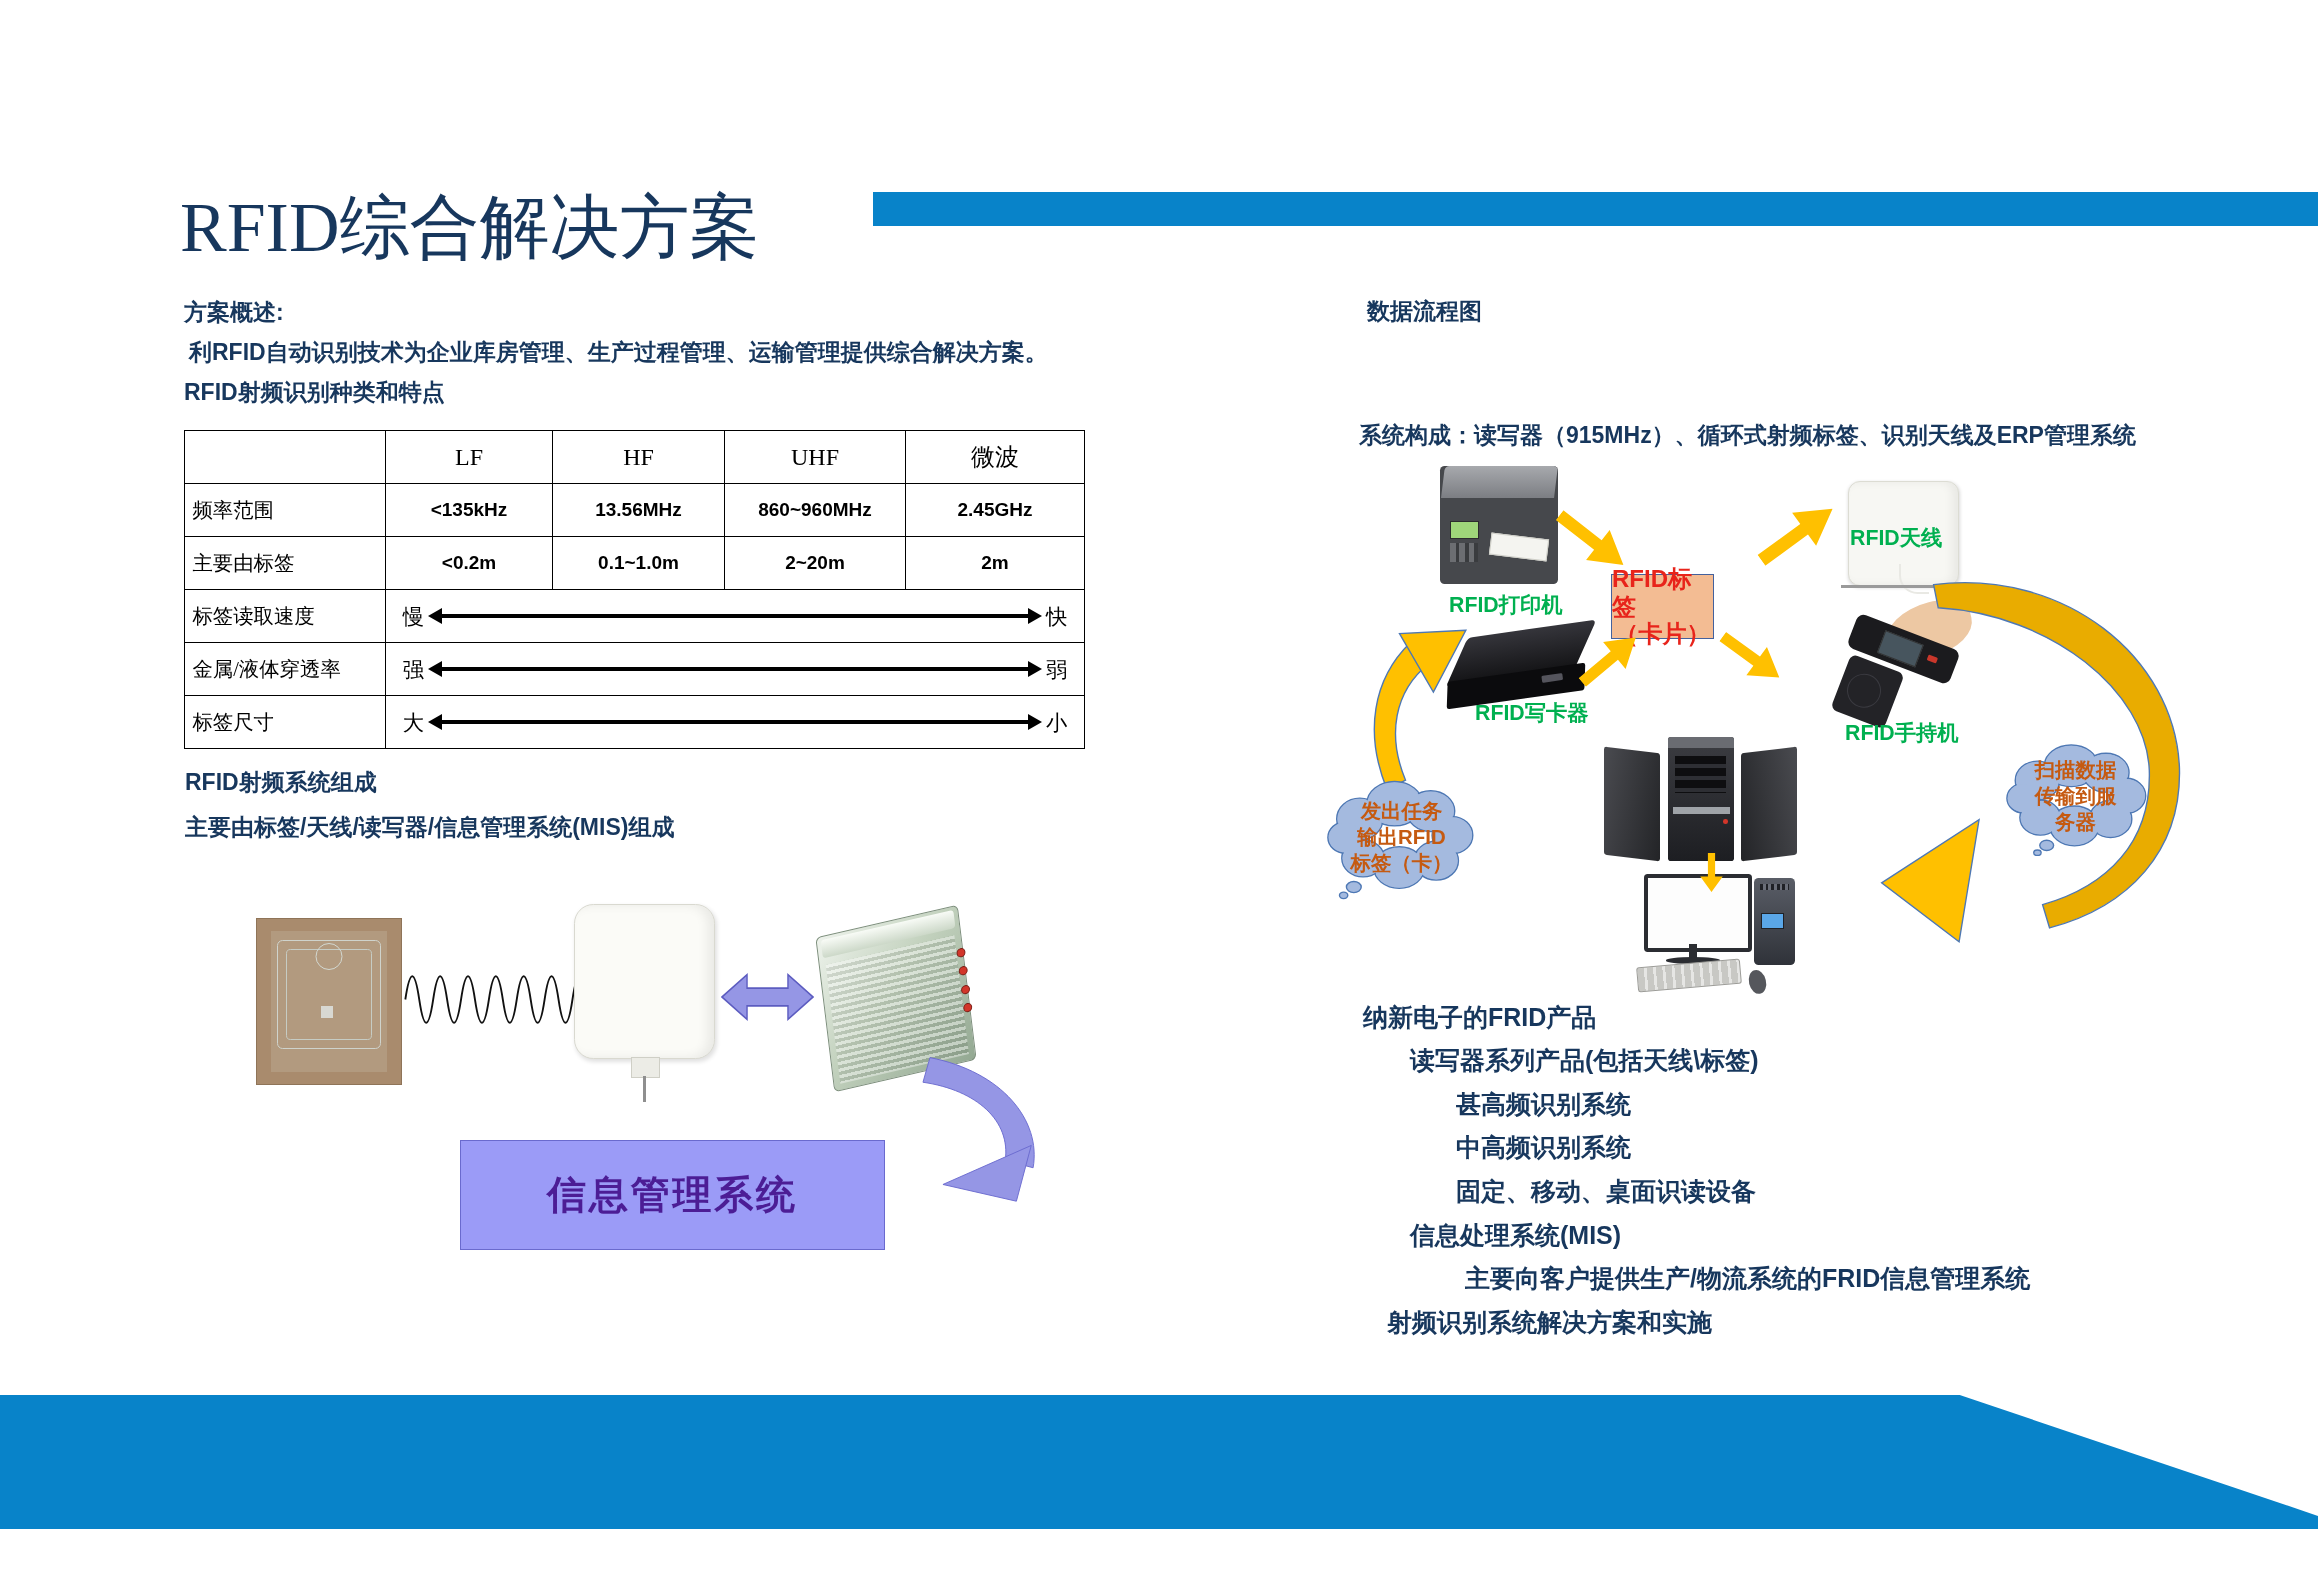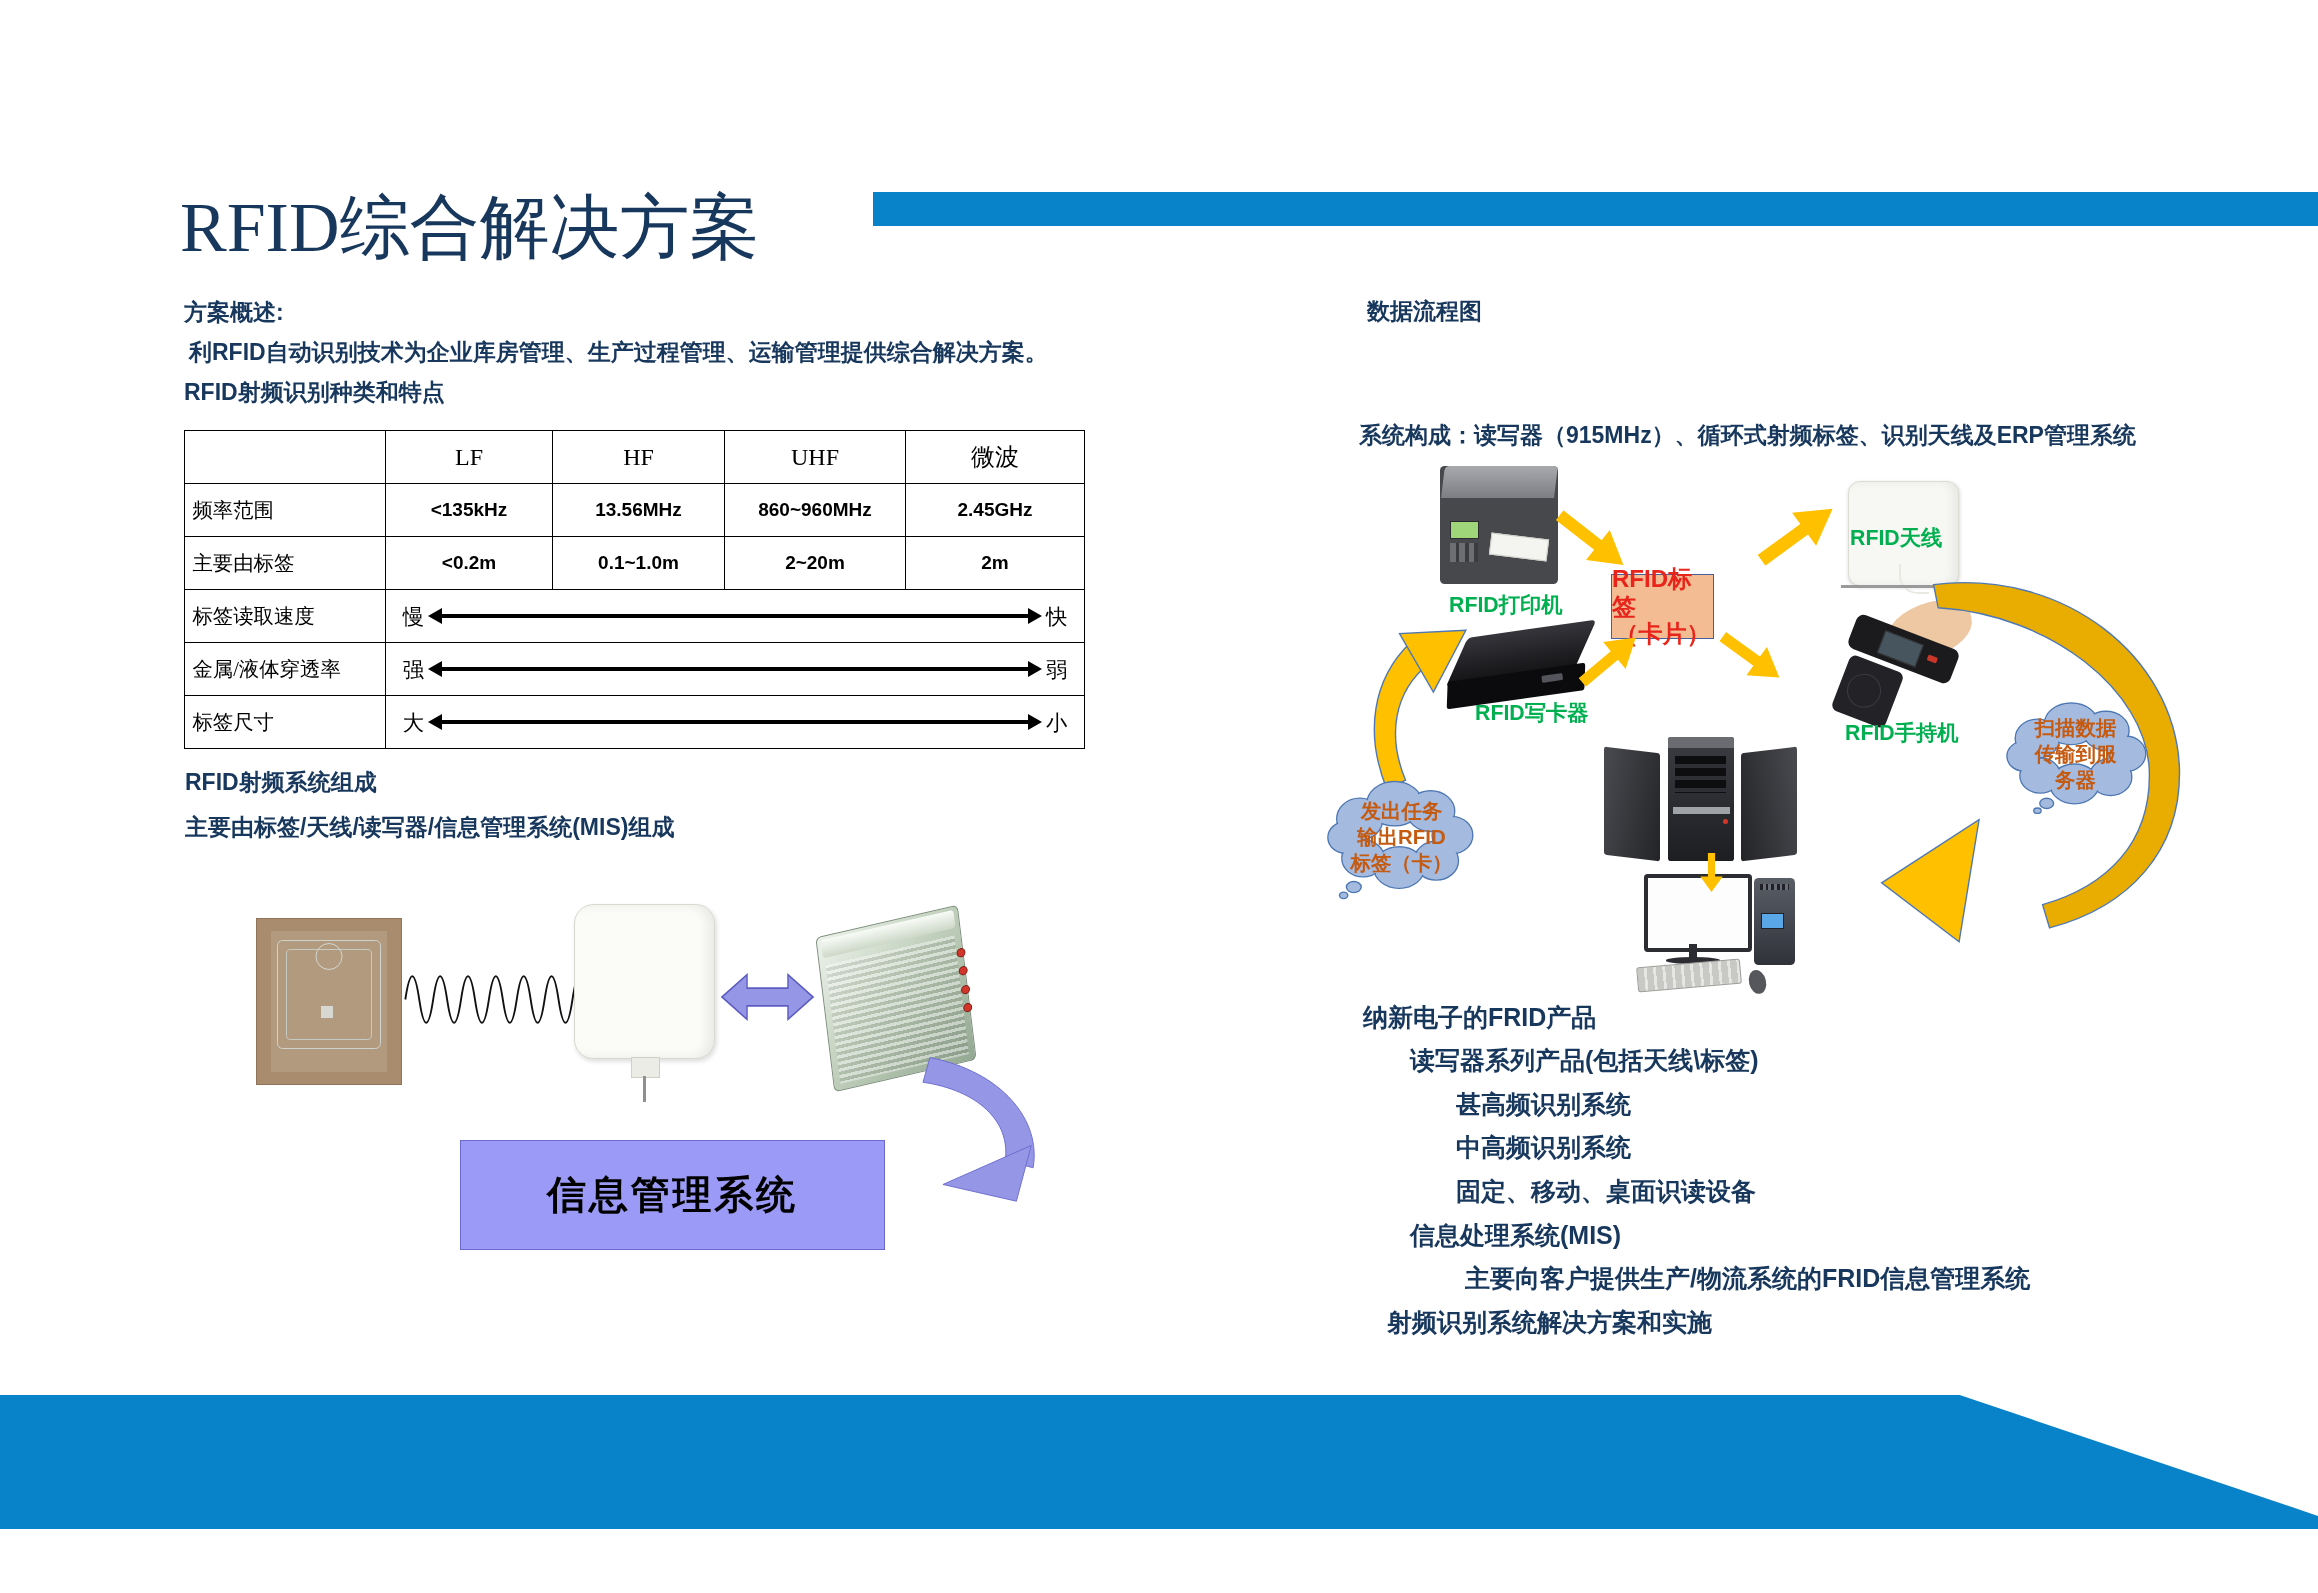--- a/index.html
+++ b/index.html
@@ -59,21 +59,21 @@
     background:linear-gradient(135deg,#eef3ec 0%,#c2d1bd 45%,#93a892 100%);
     border:0.9px solid #7d8f7c;border-radius:5.6px;}
   #reader-box .topface{position:absolute;top:2.8px;left:3.7px;right:3.7px;height:18.5px;
     background:linear-gradient(#f8fbf6,#ccd8c8);border-radius:3.7px;}
   #reader-box .ridges{position:absolute;left:5.6px;right:5.6px;top:28px;bottom:5.6px;
     background:repeating-linear-gradient(180deg,rgba(255,255,255,.4) 0 3.2px,rgba(0,0,0,.08) 3.2px 6.5px);}
   .port{position:absolute;width:7px;height:7px;background:#d2362a;border:0.9px solid #7a1d15;border-radius:50%;right:-2.8px;}
 
   #mis-box{left:460px;top:1140px;width:423px;height:108px;background:#9B9BF7;border:0.9px solid #6a6ace;
     display:flex;align-items:center;justify-content:center;font-family:"Liberation Serif",serif;
-    font-weight:bold;font-size:39px;color:#000000;letter-spacing:2.8px;text-align:center;}
+    font-weight:bold;font-size:39px;color:#4c1d95;letter-spacing:2.8px;text-align:center;}
 
   
   #printer{left:1440px;top:466px;width:118px;height:118px;}
   #printer .body{position:absolute;inset:0;background:#46484c;border-radius:4.6px;}
   #printer .top{position:absolute;left:2.8px;top:0;width:113px;height:32px;background:linear-gradient(#a7a9ad,#7c7e83);
     border-radius:4.6px 4.6px 0 0;transform:skewX(-7deg);}
   #printer .lcd{position:absolute;left:10.2px;top:55px;width:27px;height:16px;background:#9fd67a;border:1.4px solid #2c2c2e;}
   #printer .keys{position:absolute;left:10.2px;top:77px;width:28px;height:18.5px;
     background:repeating-linear-gradient(90deg,#6c6e72 0 5.6px,#3a3c3f 5.6px 9.3px);}
   #printer .paper{position:absolute;left:50px;top:70px;width:56px;height:20.4px;background:#f4f4f0;
@@ -398,21 +398,21 @@
           <ellipse cx="44" cy="135" rx="36" ry="32"></ellipse>
       </g>
     </svg>
     <div class="cloud-text" style="left:18.5px;top:23px;width:116px;">
       <div>发出任务</div>
       <div>输出RFID</div>
       <div>标签（卡）</div>
     </div>
   </div>
 
-  <div class="abs" style="left:2004px;top:696px;width:146px;height:118px;">
+  <div class="abs" style="left:2004px;top:738px;width:146px;height:118px;">
     <svg viewBox="0 0 315 255" width="146" height="118">
       <g fill="#A4BADF" stroke="#4E78B4" stroke-width="3">
         <ellipse cx="72" cy="92" rx="48" ry="42"></ellipse>
           <ellipse cx="145" cy="60" rx="58" ry="45"></ellipse>
         <ellipse cx="220" cy="75" rx="50" ry="42"></ellipse>
           <ellipse cx="264" cy="125" rx="42" ry="38"></ellipse>
         <ellipse cx="230" cy="175" rx="46" ry="40"></ellipse>
           <ellipse cx="152" cy="190" rx="53" ry="43"></ellipse>
         <ellipse cx="78" cy="172" rx="44" ry="38"></ellipse>
           <ellipse cx="42" cy="130" rx="36" ry="32"></ellipse>

